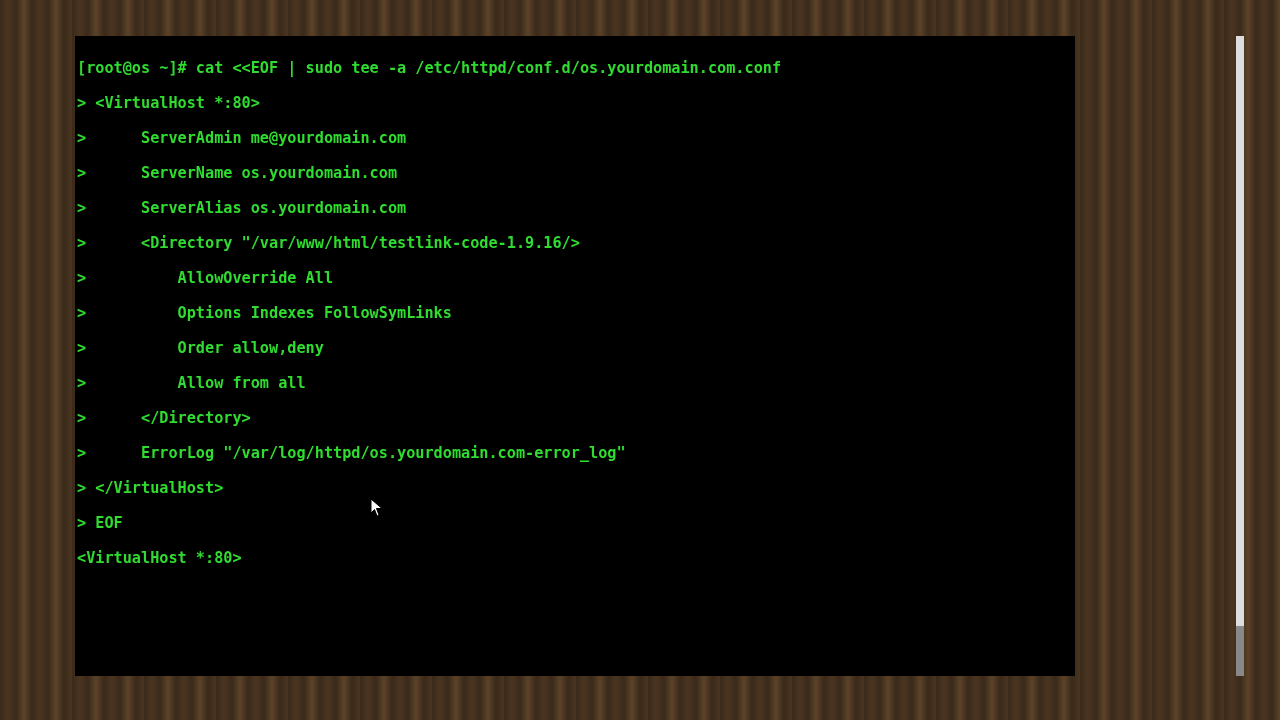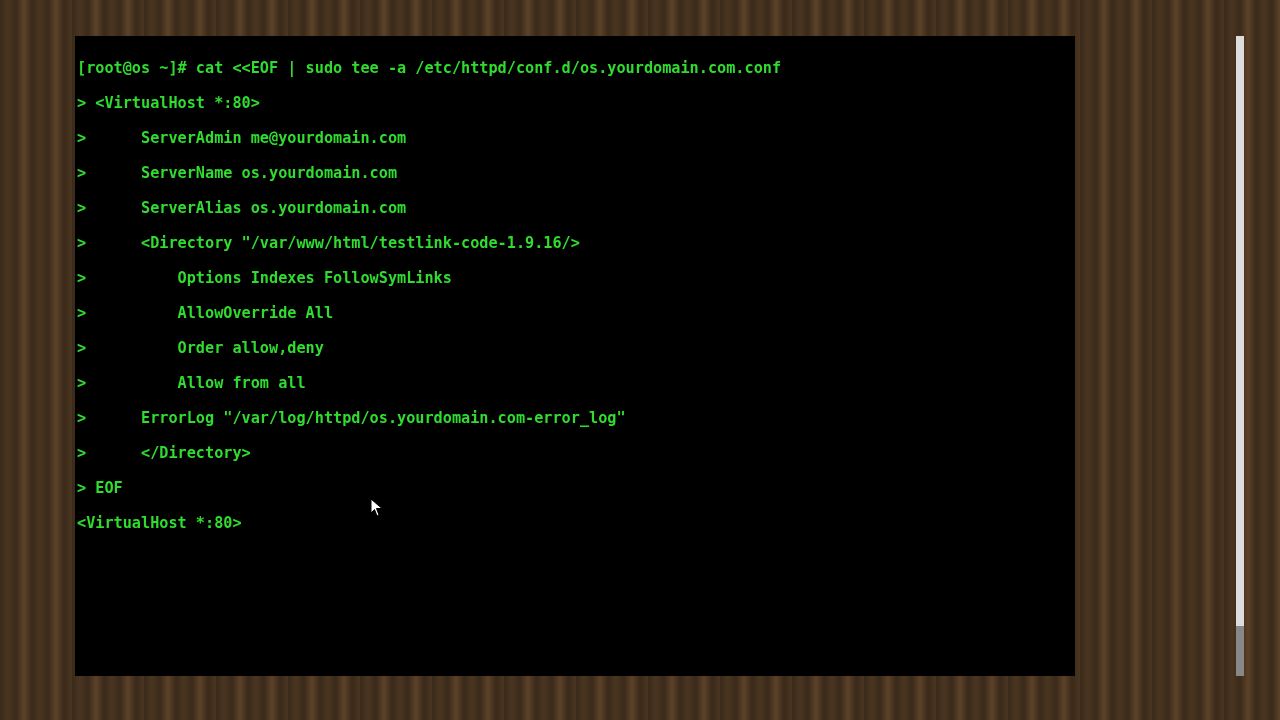--- a/index.html
+++ b/index.html
@@ -60,26 +60,27 @@
 </head>
 <body>
 
 <div class="terminal">
 <span class="line bold">[root@os ~]# cat &lt;&lt;EOF | sudo tee -a /etc/httpd/conf.d/os.yourdomain.com.conf</span>
 <span class="line bold">&gt; &lt;VirtualHost *:80&gt;</span>
 <span class="line bold">&gt;      ServerAdmin me@yourdomain.com</span>
 <span class="line bold">&gt;      ServerName os.yourdomain.com</span>
 <span class="line bold">&gt;      ServerAlias os.yourdomain.com</span>
 <span class="line bold">&gt;      &lt;Directory "/var/www/html/testlink-code-1.9.16/&gt;</span>
+<span class="line bold">&gt;          AllowOverride All</span>
 <span class="line bold">&gt;          Options Indexes FollowSymLinks</span>
-<span class="line bold">&gt;          AllowOverride All</span>
 <span class="line bold">&gt;          Order allow,deny</span>
 <span class="line bold">&gt;          Allow from all</span>
+<span class="line bold">&gt;      &lt;/Directory&gt;</span>
 <span class="line bold">&gt;      ErrorLog "/var/log/httpd/os.yourdomain.com-error_log"</span>
-<span class="line bold">&gt;      &lt;/Directory&gt;</span>
+<span class="line bold">&gt; &lt;/VirtualHost&gt;</span>
 <span class="line bold">&gt; EOF</span>
 <span class="line bold">&lt;VirtualHost *:80&gt;</span>
 
 
 
 
 
 
 
 

